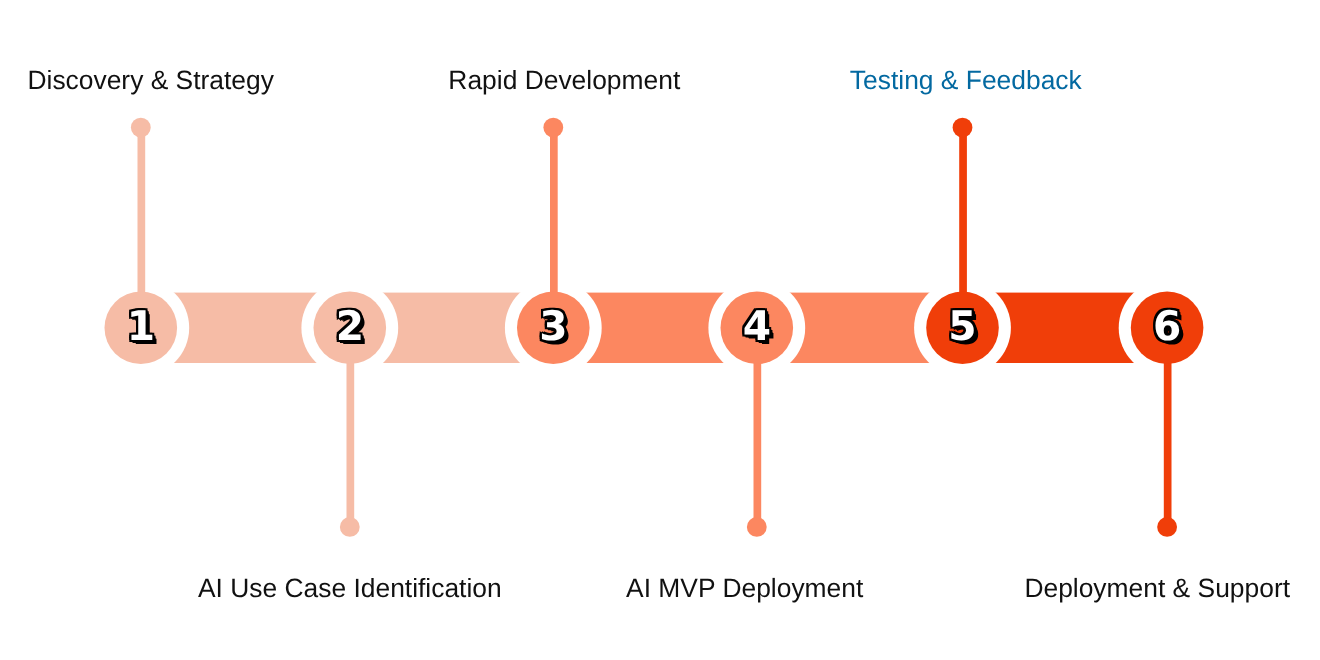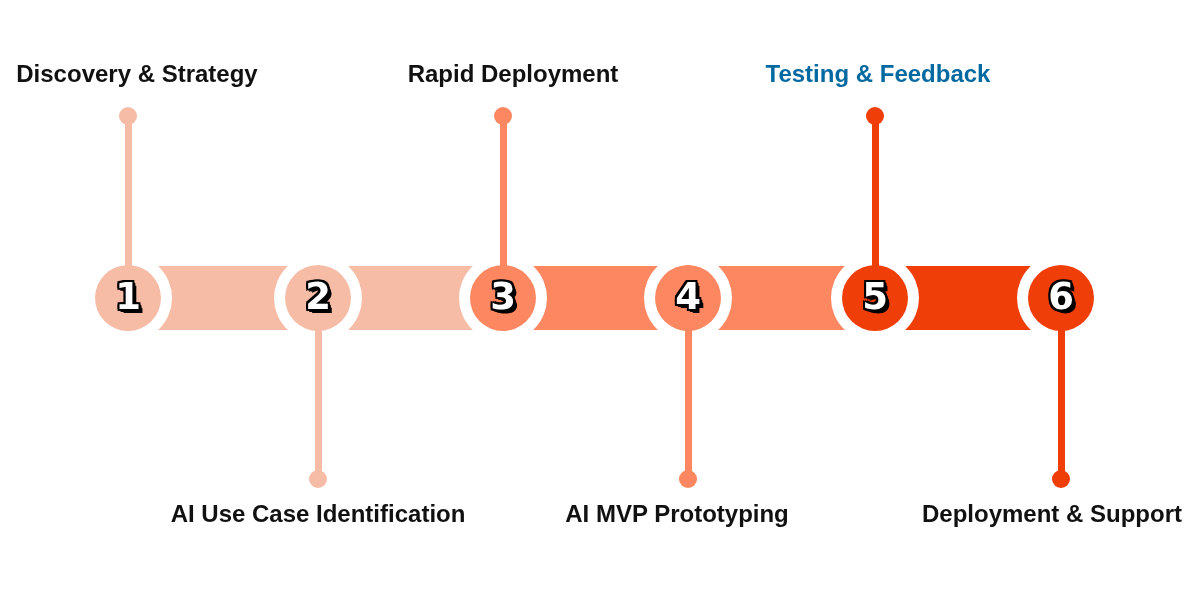--- a/index.html
+++ b/index.html
@@ -31,24 +31,24 @@
     display:flex; align-items:center; justify-content:center;
     font-family:"DejaVu Sans", sans-serif; font-weight:700; font-size:37px;
     text-shadow:
       -2px -2px 0 #000, 0 -2px 0 #000, 2px -2px 0 #000,
       -2px  0   0 #000, 2px  0   0 #000,
       -2px  2px 0 #000, 0  2px 0 #000, 2px 2px 0 #000,
        3px  1px 0 #000, 1px 3px 0 #000, 3px 3px 0 #000, 4px 4px 0 #000;
   }
   .label {
     position:absolute; left:var(--ldx,0px); transform:translateX(-50%);
-    white-space:nowrap; font-weight:700; font-size:24px; z-index:6;
+    white-space:nowrap; font-weight:400; font-size:24px; z-index:6;
   }
   .step--top .label    { top:60px; }
-  .step--bottom .label { top:500px; }
+  .step--bottom .label { top:522px; }
 </style>
 </head>
 <body>
 
 <div class="canvas" style="background: rgb(255, 255, 255);">
 
   <div class="bar" style="left: 128px; width: 190px; background: rgb(246, 188, 166);"></div>
   <div class="bar" style="left: 318px; width: 185px; background: rgb(246, 188, 166);"></div>
   <div class="bar" style="left: 503px; width: 185px; background: rgb(252, 135, 96);"></div>
   <div class="bar" style="left: 688px; width: 187px; background: rgb(252, 135, 96);"></div>
@@ -75,29 +75,29 @@
     <div class="node" style="background: rgb(246, 188, 166);"></div>
     <div class="num" style="color: rgb(255, 255, 255);">2</div>
     <div class="label" style="color: rgb(17, 17, 17);">AI Use Case Identification</div>
   </div>
 
   <div class="step step--top" style="left:503px; --ldx:10px">
     <div class="stem" style="background: rgb(252, 135, 96);"></div>
     <div class="dot" style="background: rgb(252, 135, 96);"></div>
     <div class="node" style="background: rgb(252, 135, 96);"></div>
     <div class="num" style="color: rgb(255, 255, 255);">3</div>
-    <div class="label" style="color: rgb(17, 17, 17);">Rapid Deployment</div>
+    <div class="label" style="color: rgb(17, 17, 17);">Rapid Development</div>
   </div>
 
   <div class="step step--bottom" style="left:688px; --ldx:-11px">
     <div class="stem" style="background: rgb(252, 135, 96);"></div>
     <div class="dot" style="background: rgb(252, 135, 96);"></div>
     <div class="node" style="background: rgb(252, 135, 96);"></div>
     <div class="num" style="color: rgb(255, 255, 255);">4</div>
-    <div class="label" style="color: rgb(17, 17, 17);">AI MVP Prototyping</div>
+    <div class="label" style="color: rgb(17, 17, 17);">AI MVP Deployment</div>
   </div>
 
   <div class="step step--top" style="left:875px; --ldx:3px">
     <div class="stem" style="background: rgb(240, 62, 9);"></div>
     <div class="dot" style="background: rgb(240, 62, 9);"></div>
     <div class="node" style="background: rgb(240, 62, 9);"></div>
     <div class="num" style="color: rgb(255, 255, 255);">5</div>
     <div class="label" style="color: #0369a1;">Testing &amp; Feedback</div>
   </div>
 

